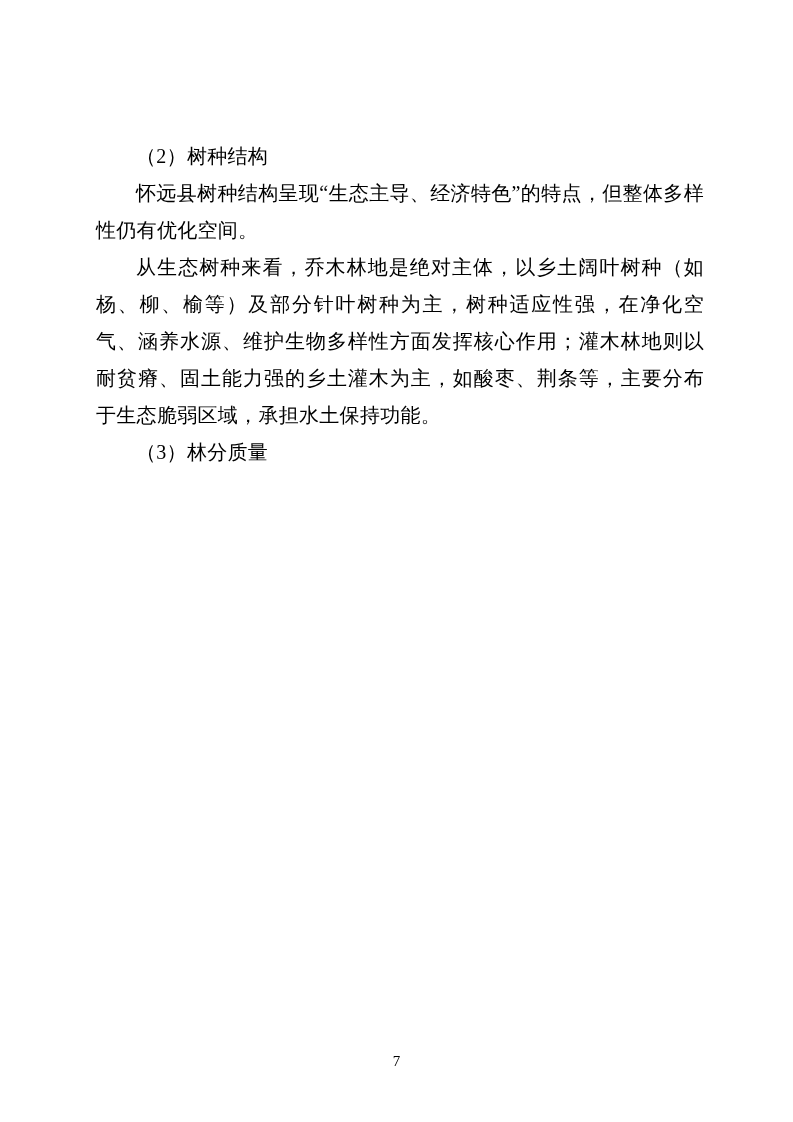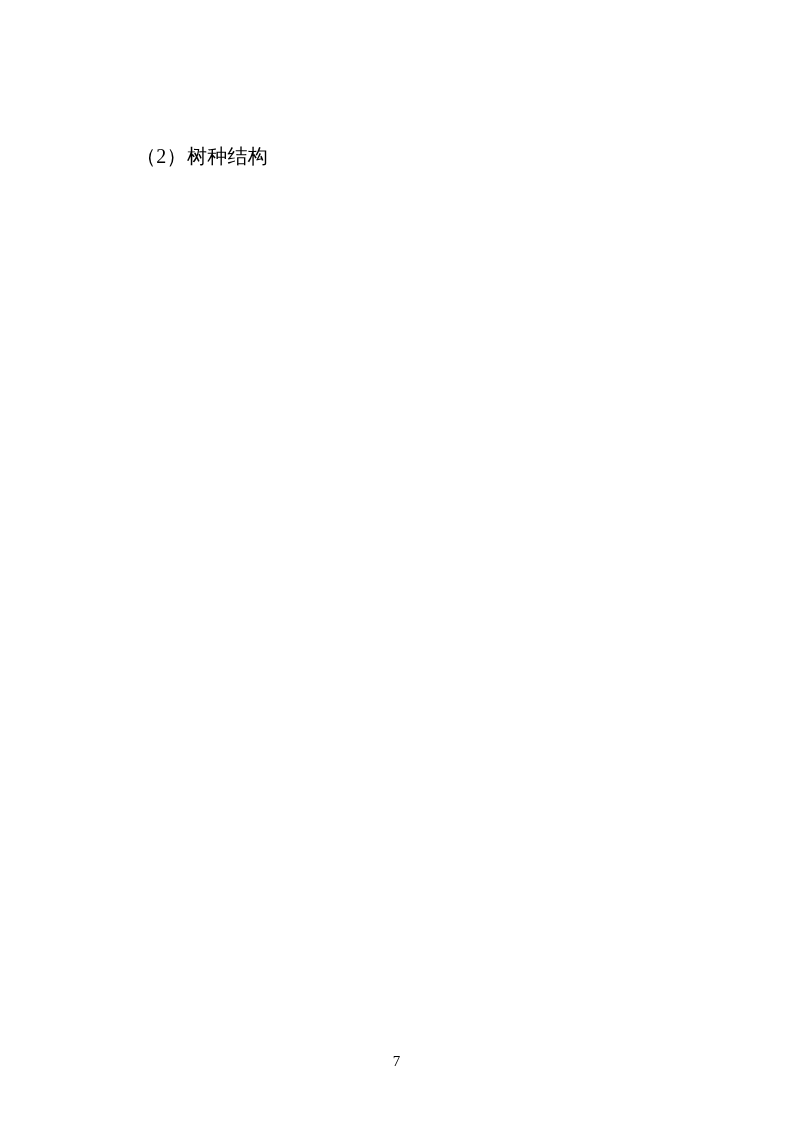--- a/index.html
+++ b/index.html
@@ -46,18 +46,21 @@
     color: #000000;
     font-family: "Liberation Serif", "DejaVu Serif", serif;
   }
 </style>
 </head>
 <body>
 
 <div class="page">
   <main class="content">
     <p class="para heading">（2）树种结构</p>
+    <p class="para">怀远县树种结构呈现“生态主导、经济特色”的特点，但整体多样性仍有优化空间。</p>
+    <p class="para">从生态树种来看，乔木林地是绝对主体，以乡土阔叶树种（如杨、柳、榆等）及部分针叶树种为主，树种适应性强，在净化空气、涵养水源、维护生物多样性方面发挥核心作用；灌木林地则以耐贫瘠、固土能力强的乡土灌木为主，如酸枣、荆条等，主要分布于生态脆弱区域，承担水土保持功能。</p>
+    <p class="para heading">（3）林分质量</p>
   </main>
 
   <footer class="footer">
     <span class="page-number">7</span>
   </footer>
 </div>
 
 </body></html>

